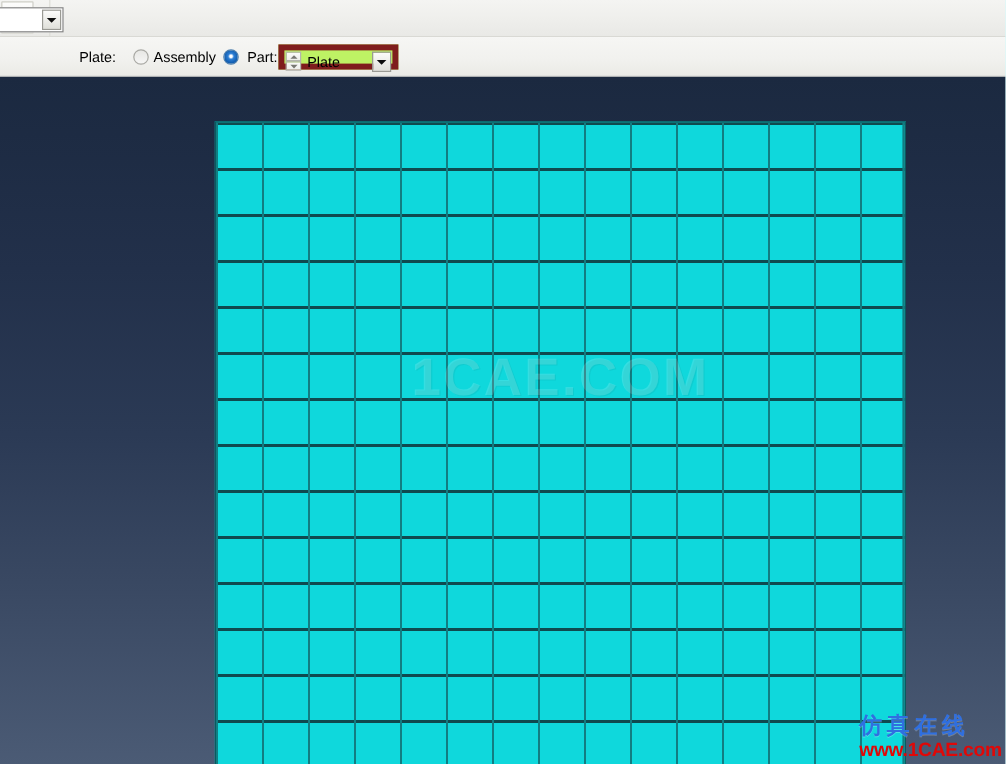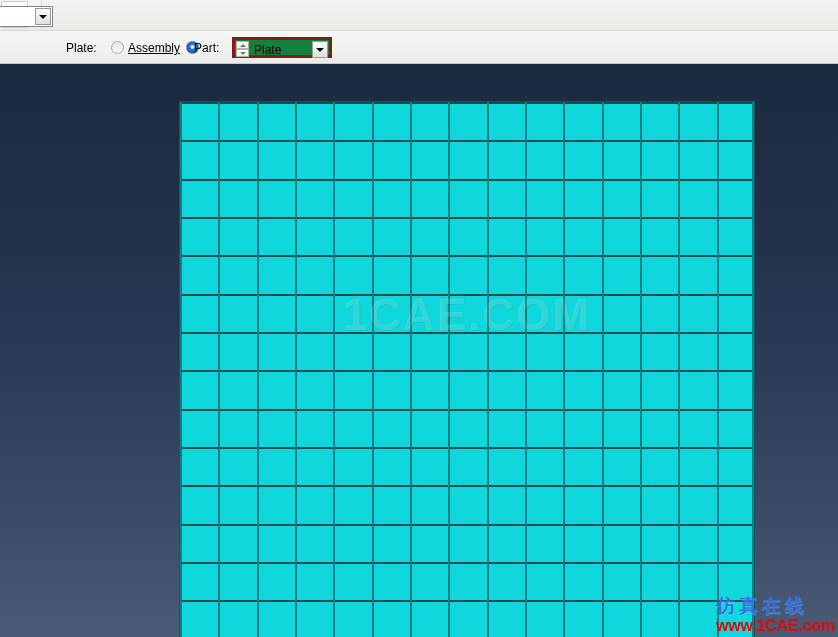--- a/index.html
+++ b/index.html
@@ -129,37 +129,37 @@
     width: 5px; height: 5px;
     border-radius: 50%;
     background: #ffffff;
     opacity: 0.0;
   }
   #radio-assembly { left: 111px; top: 41px; }
   .lbl-assembly {
     position: absolute;
     left: 128px; top: 40px;
     font-size: 12px; color: #000;
-    line-height: 16px; white-space: nowrap; text-decoration: underline;
+    line-height: 16px; white-space: nowrap;
   }
   #radio-part { left: 186px; top: 41px; }
   .lbl-part {
     position: absolute;
-    left: 194px; top: 40px;
+    left: 206px; top: 40px;
     font-size: 12px; color: #000;
     line-height: 16px; white-space: nowrap;
   }
 
   
   .part-combo-wrap {
     position: absolute;
     left: 232px; top: 37px;
     width: 100px; height: 21px;
-    background: #15803d;
-    border: 3px solid #7f1d1d;
+    background: #bef264;
+    border: 5px solid #7f1d1d;
     box-sizing: border-box;
     cursor: pointer;
     padding-left: 24px;
   }
   .spinner {
     position: absolute;
     left: 1px; top: 1px;
     width: 13px; height: 17px;
   }
   .spin-half {

